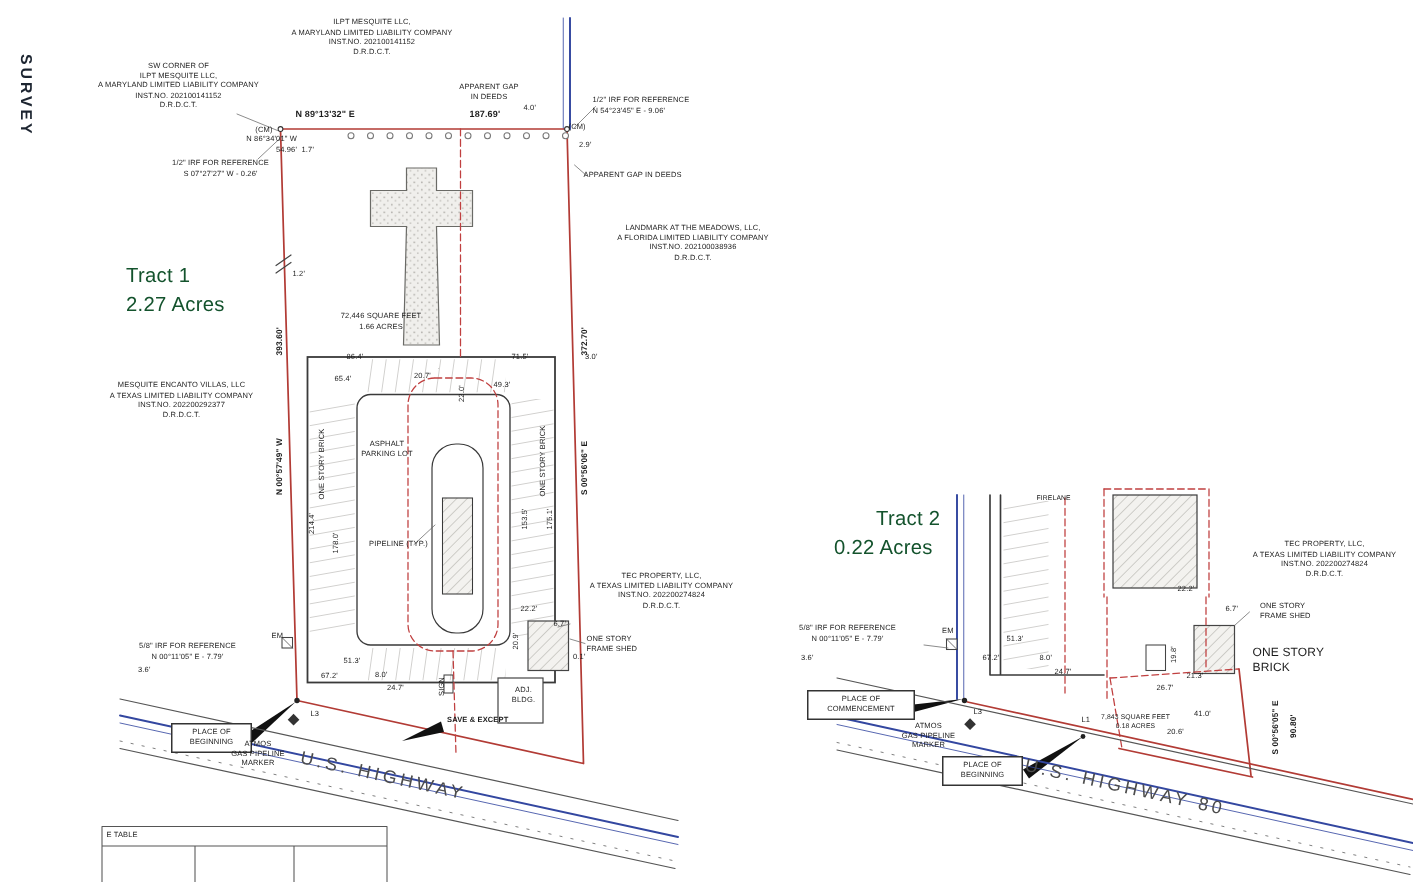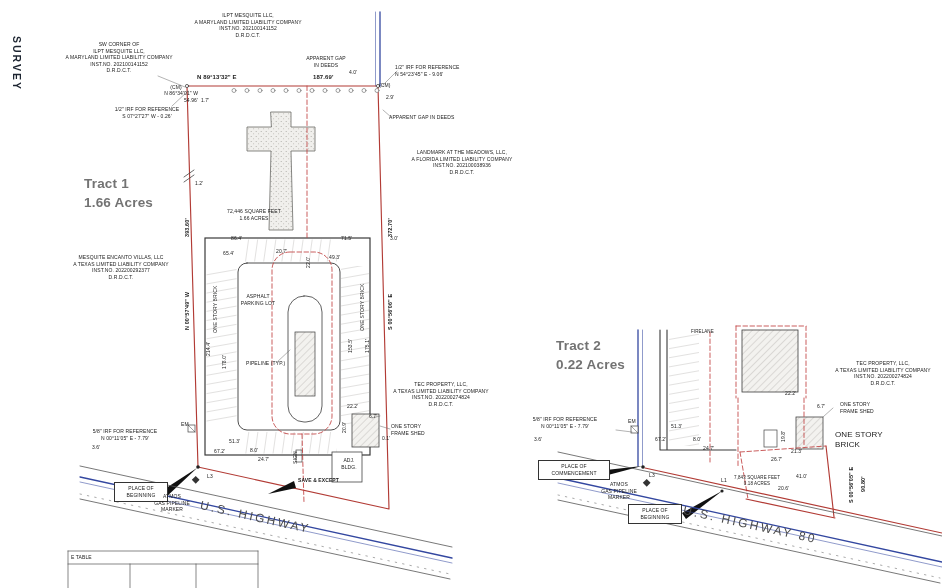--- a/index.html
+++ b/index.html
@@ -8,21 +8,21 @@
   .linework{position:absolute;left:0;top:0}
   .lbl{position:absolute;font-size:5px;line-height:1.3;color:#1b1b1b;white-space:pre-line;
        text-align:center;letter-spacing:.1px}
   .la{text-align:left}.ra{text-align:right}
   .rot{transform:rotate(-90deg);transform-origin:left top;white-space:nowrap}
   .b55{font-size:5.5px;font-weight:700}
   .b6{font-size:6px;font-weight:700;white-space:nowrap}
   .b8{font-size:8px;line-height:1.25}
   .s45{font-size:4.5px}
   .bold{font-weight:700}
-  .teal{color:#737373;font-weight:700;font-size:13.5px;white-space:nowrap;letter-spacing:.2px}
+  .teal{color:#14532d;font-weight:400;font-size:13.5px;white-space:nowrap;letter-spacing:.2px}
   .box{border:.7px solid #333;background:#fff;padding:2px 3px;line-height:1.35}
   .hwy{font-size:12px;letter-spacing:2.5px;color:#4c4c4c;transform:rotate(12.5deg);
        transform-origin:left top;white-space:nowrap}
   .survey-tab{position:absolute;left:11px;top:36px;writing-mode:vertical-rl;font-size:10.5px;
        font-weight:700;letter-spacing:2px;color:#1c2430}
 </style>
 </head>
 <body>
 
 <div class="sheet">
@@ -203,21 +203,21 @@
   <div class="lbl la" style="left:201px;top:97px">1.7'</div>
   <div class="lbl la" style="left:386px;top:94px">2.9'</div>
   <div class="lbl" style="left:96px;top:106px;width:102px">1/2" IRF FOR REFERENCE
 S 07°27'27" W - 0.26'</div>
   <div class="lbl la" style="left:389px;top:114px;width:110px">APPARENT GAP IN DEEDS</div>
   <div class="lbl" style="left:393px;top:149px;width:138px">LANDMARK AT THE MEADOWS, LLC,
 A FLORIDA LIMITED LIABILITY COMPANY
 INST.NO. 202100038936
 D.R.D.C.T.</div>
   <div class="lbl teal la" style="left:84px;top:175px">Tract 1</div>
-  <div class="lbl teal la" style="left:84px;top:194px">1.66 Acres</div>
+  <div class="lbl teal la" style="left:84px;top:194px">2.27 Acres</div>
   <div class="lbl la" style="left:195px;top:180px">1.2'</div>
   <div class="lbl rot b55" style="left:184px;top:237px">393.60'</div>
   <div class="lbl rot b55" style="left:184px;top:330px">N 00°57'49" W</div>
   <div class="lbl rot b55" style="left:387px;top:237px">372.70'</div>
   <div class="lbl rot b55" style="left:387px;top:330px">S 00°56'06" E</div>
   <div class="lbl" style="left:210px;top:208px;width:88px">72,446 SQUARE FEET
 1.66 ACRES</div>
   <div class="lbl la" style="left:231px;top:235px">86.4'</div>
   <div class="lbl la" style="left:223px;top:250px">65.4'</div>
   <div class="lbl la" style="left:276px;top:248px">20.7'</div>
@@ -262,21 +262,21 @@
   <div class="lbl la bold" style="left:298px;top:477px">SAVE &amp; EXCEPT</div>
   <div class="lbl box" style="left:114px;top:482px;width:46px">PLACE OF
 BEGINNING</div>
   <div class="lbl" style="left:146px;top:493px;width:52px">ATMOS
 GAS PIPELINE
 MARKER</div>
   <div class="lbl la" style="left:207px;top:473px">L3</div>
   <div class="lbl hwy" style="left:202px;top:498px">U.S. HIGHWAY</div>
   <div class="lbl la" style="left:71px;top:554px">E TABLE</div>
 
-  <div class="lbl teal la" style="left:556px;top:337px">Tract 2</div>
+  <div class="lbl teal la" style="left:584px;top:337px">Tract 2</div>
   <div class="lbl teal la" style="left:556px;top:356px">0.22 Acres</div>
   <div class="lbl la s45" style="left:691px;top:329px">FIRELANE</div>
   <div class="lbl" style="left:824px;top:360px;width:118px">TEC PROPERTY, LLC,
 A TEXAS LIMITED LIABILITY COMPANY
 INST.NO. 202200274824
 D.R.D.C.T.</div>
   <div class="lbl la" style="left:785px;top:390px">22.2'</div>
   <div class="lbl la" style="left:817px;top:403px">6.7'</div>
   <div class="lbl la" style="left:840px;top:401px;width:54px">ONE STORY
 FRAME SHED</div>

